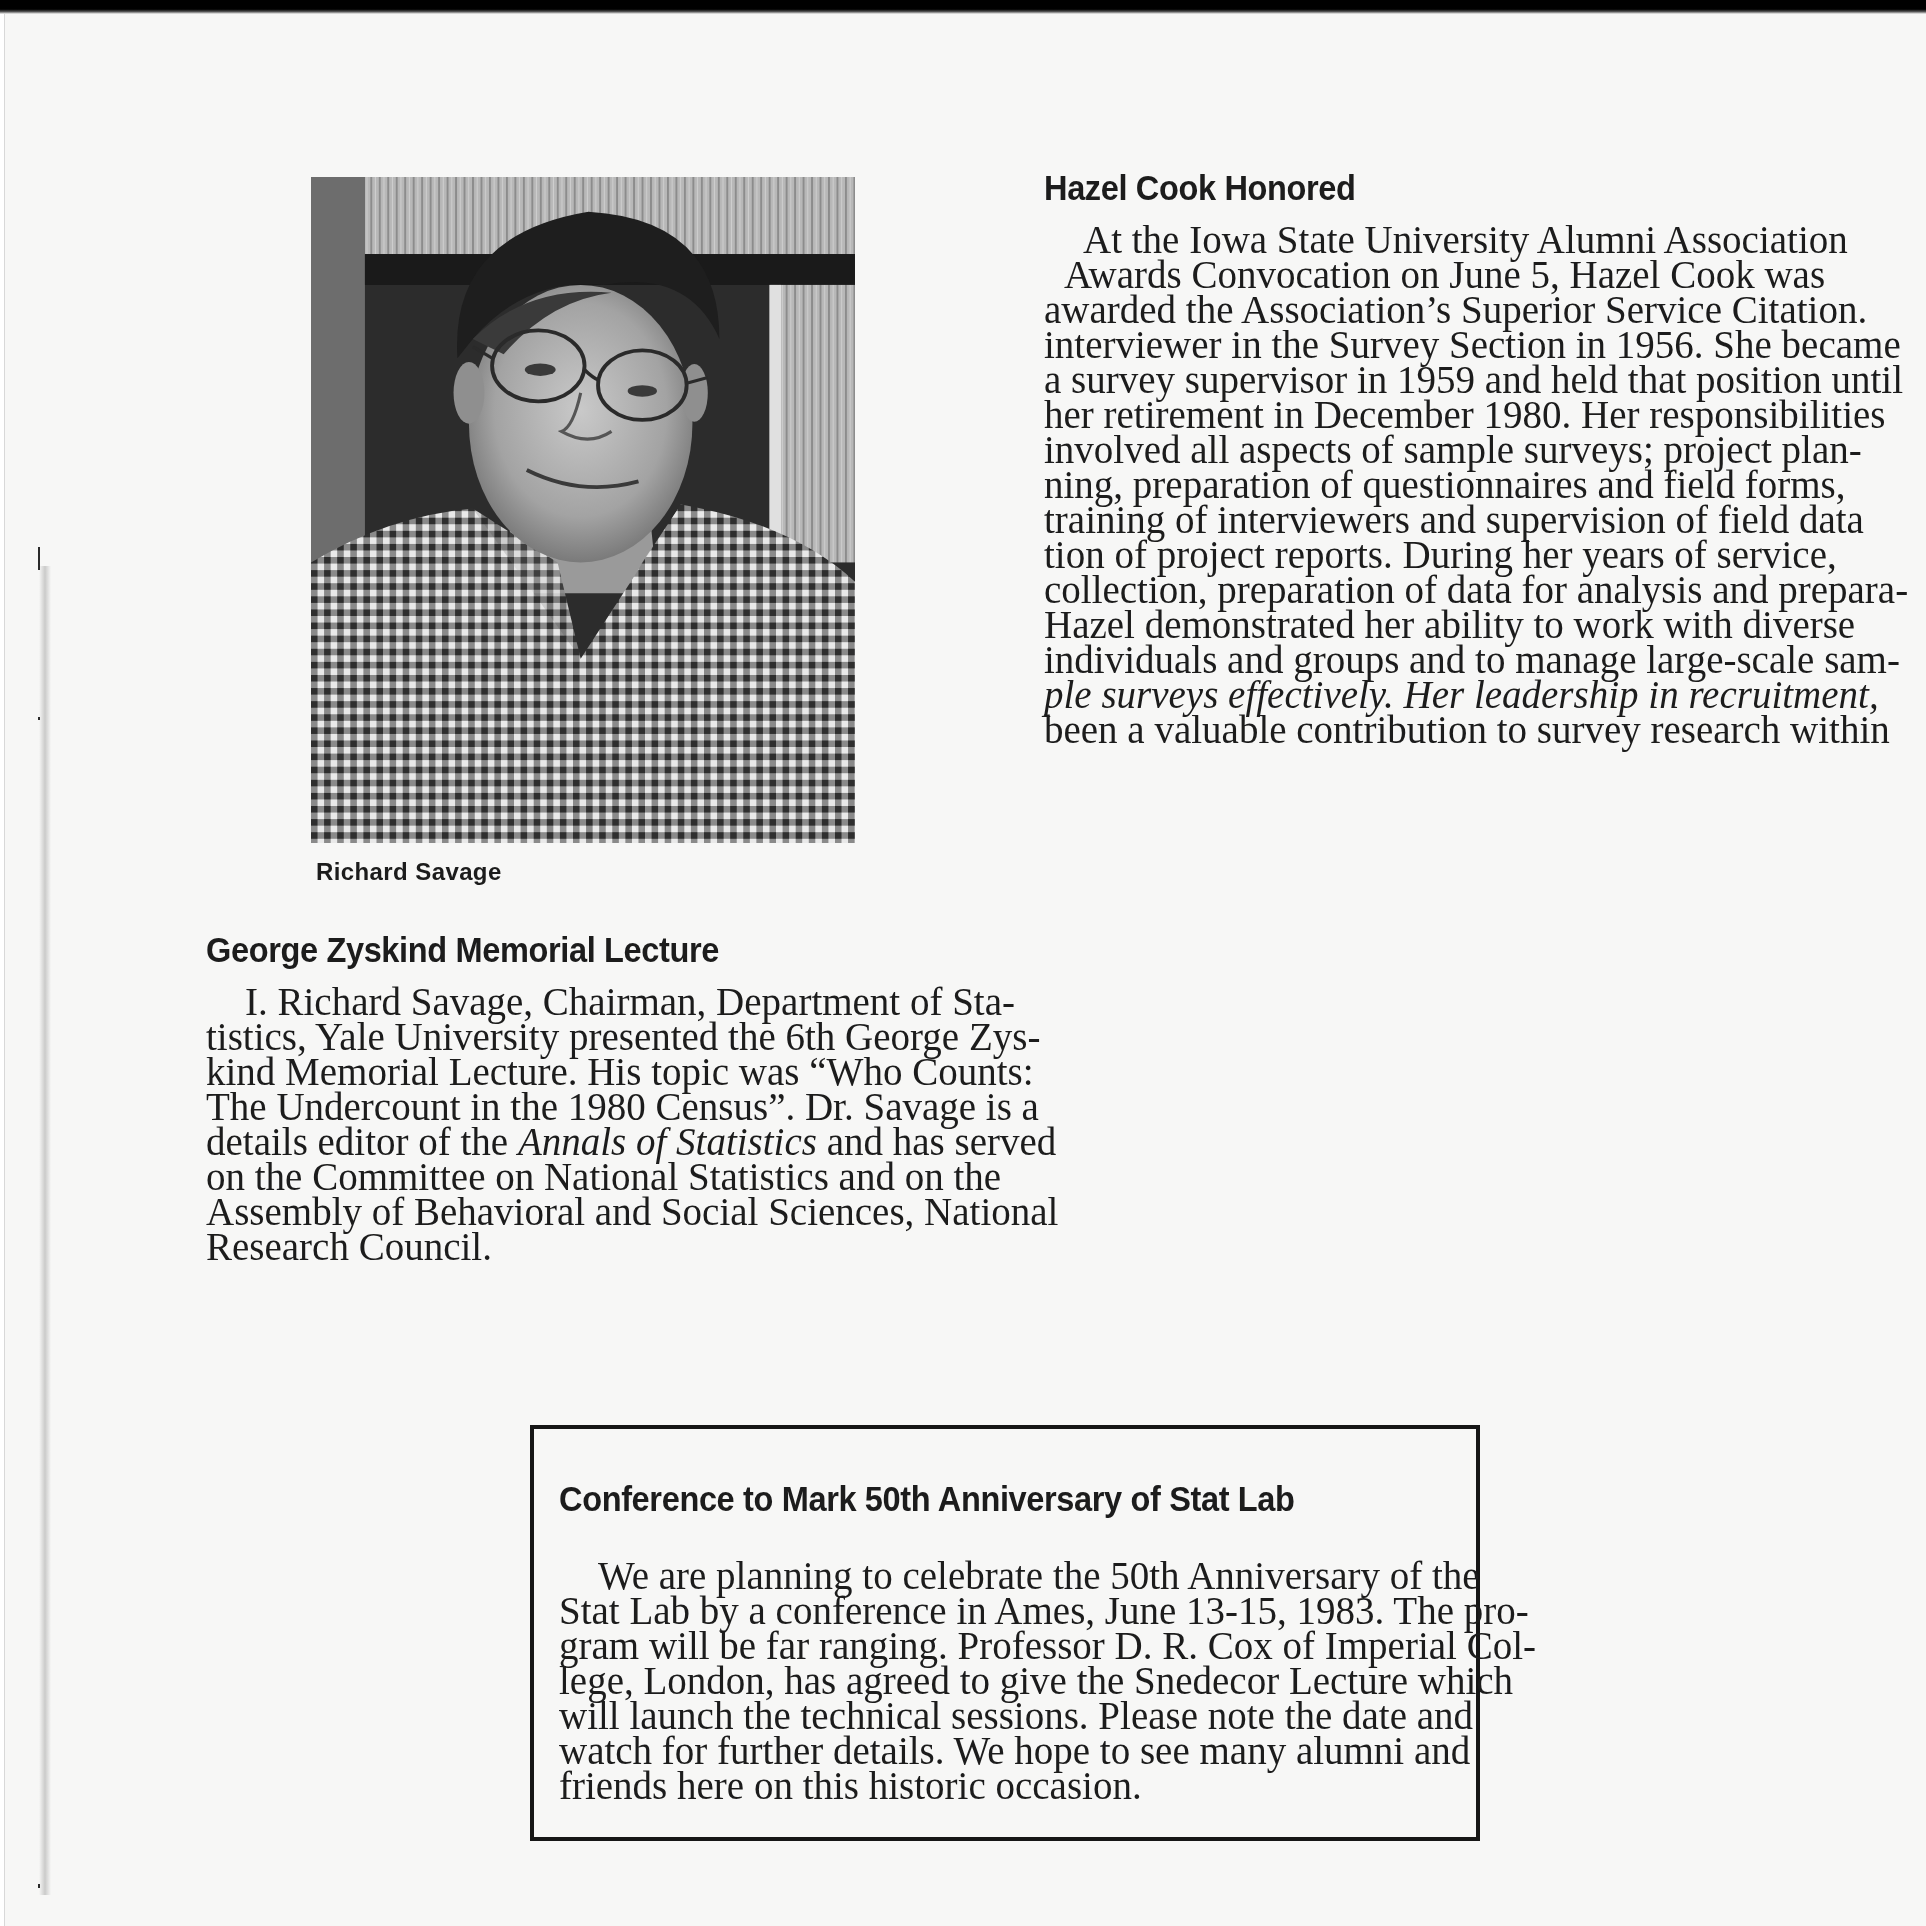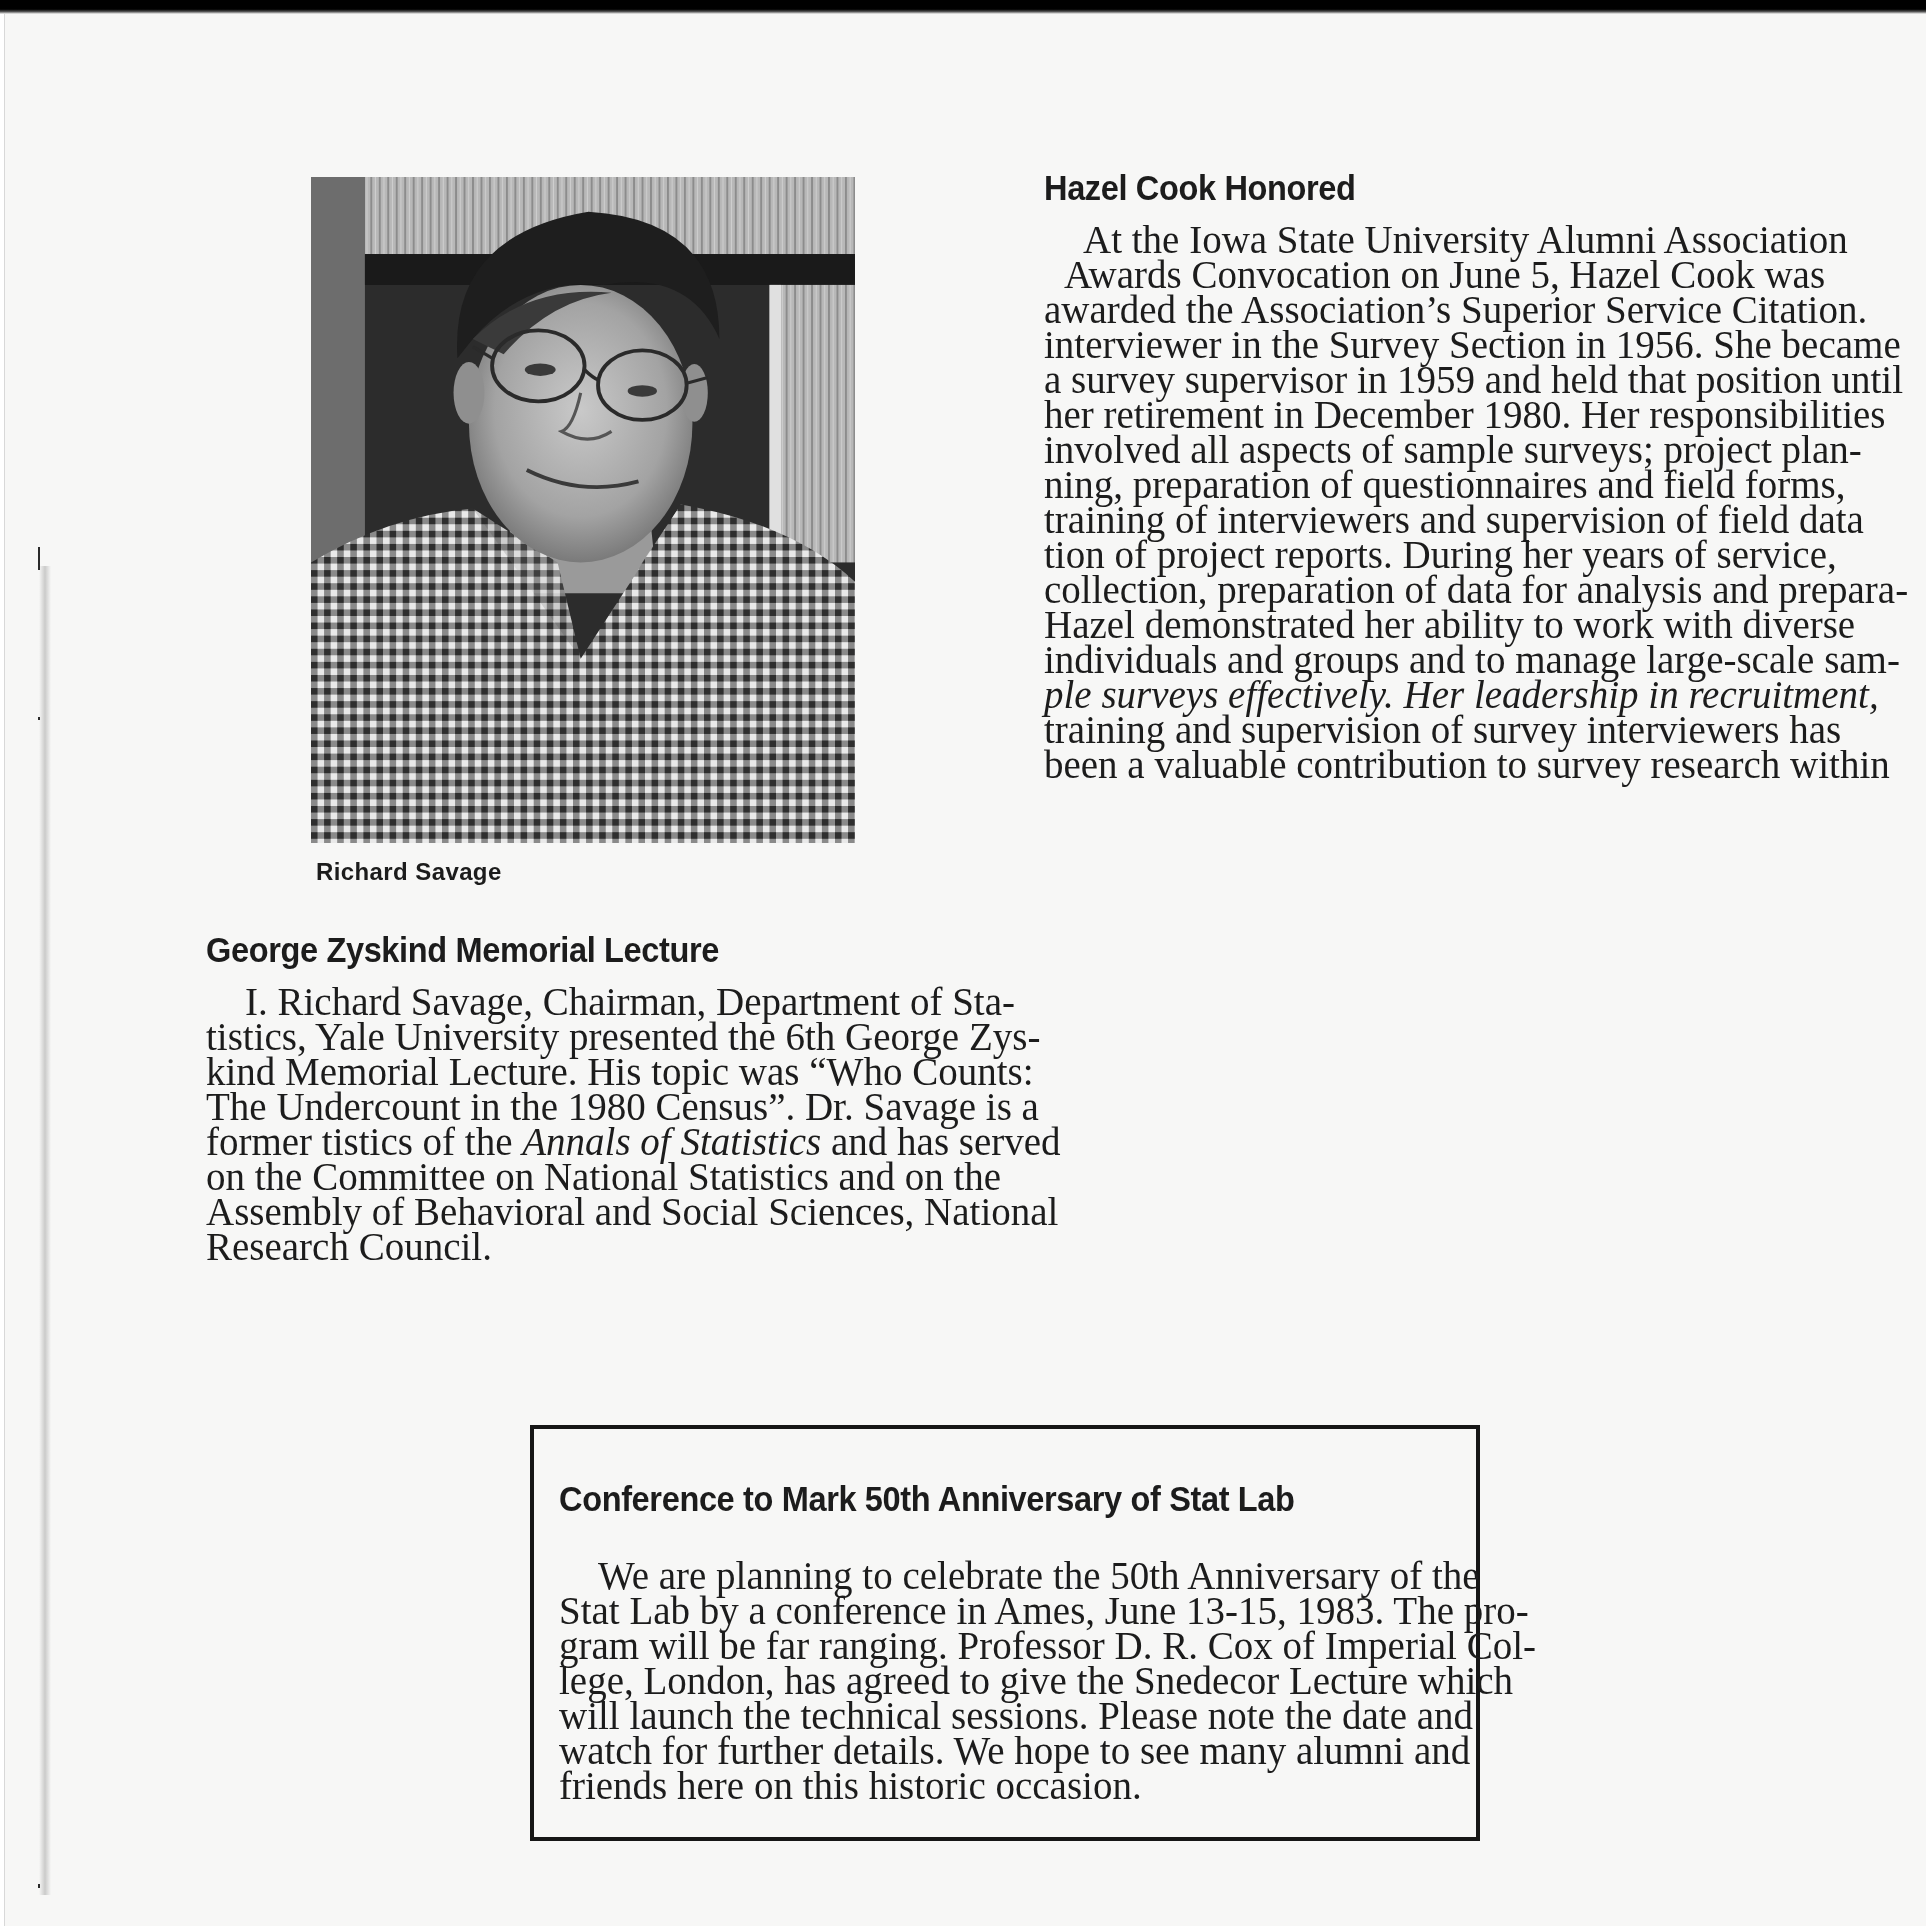--- a/index.html
+++ b/index.html
@@ -140,21 +140,21 @@
   </svg>
 </div>
 <div class="caption sans">Richard Savage</div>
 
 <div class="heading sans" style="left:206px; top:932px;">George Zyskind Memorial Lecture</div>
 <div class="body-text serif col-left">
   <span class="line indent" style="display: block;">I. Richard Savage, Chairman, Department of Sta-</span>
   <span class="line" style="display: block;">tistics, Yale University presented the 6th George Zys-</span>
   <span class="line" style="display: block;">kind Memorial Lecture. His topic was “Who Counts:</span>
   <span class="line" style="display: block;">The Undercount in the 1980 Census”. Dr. Savage is a</span>
-  <span class="line" style="display: block;"><span>former tistics of the </span><i>Annals of Statistics</i><span> and has served</span></span>
+  <span class="line" style="display: block;"><span>details editor of the </span><i>Annals of Statistics</i><span> and has served</span></span>
   <span class="line" style="display: block;">on the Committee on National Statistics and on the</span>
   <span class="line" style="display: block;">Assembly of Behavioral and Social Sciences, National</span>
   <span class="line last" style="display: block;">Research Council.</span>
 </div>
 
 <div class="heading sans" style="left:1044px; top:170px;">Hazel Cook Honored</div>
 <div class="body-text serif col-right">
   <span class="line indent" style="display: block;">At the Iowa State University Alumni Association</span>
   <span class="line" style="display: block; margin-left: 20px;">Awards Convocation on June 5, Hazel Cook was</span>
   <span class="line" style="display: block;">awarded the Association’s Superior Service Citation.</span>
@@ -162,21 +162,20 @@
   <span class="line" style="display: block;">a survey supervisor in 1959 and held that position until</span>
   <span class="line" style="display: block;">her retirement in December 1980. Her responsibilities</span>
   <span class="line" style="display: block;">involved all aspects of sample surveys; project plan-</span>
   <span class="line" style="display: block;">ning, preparation of questionnaires and field forms,</span>
   <span class="line" style="display: block;">training of interviewers and supervision of field data</span>
   <span class="line" style="display: block;">tion of project reports. During her years of service,</span>
   <span class="line" style="display: block;">collection, preparation of data for analysis and prepara-</span>
   <span class="line" style="display: block;">Hazel demonstrated her ability to work with diverse</span>
   <span class="line" style="display: block;">individuals and groups and to manage large-scale sam-</span>
   <span class="line" style="display: block; font-style: italic;">ple surveys effectively. Her leadership in recruitment,</span>
-  <span class="line" style="display: block;">training and supervision of survey interviewers has</span>
   <span class="line" style="display: block;">been a valuable contribution to survey research within</span>
 </div>
 
 <div class="box"></div>
 <div class="heading sans box-heading">Conference to Mark 50th Anniversary of Stat Lab</div>
 <div class="body-text serif box-body">
   <span class="line indent" style="display: block;">We are planning to celebrate the 50th Anniversary of the</span>
   <span class="line" style="display: block;">Stat Lab by a conference in Ames, June 13-15, 1983. The pro-</span>
   <span class="line" style="display: block;">gram will be far ranging. Professor D. R. Cox of Imperial Col-</span>
   <span class="line" style="display: block;">lege, London, has agreed to give the Snedecor Lecture which</span>

